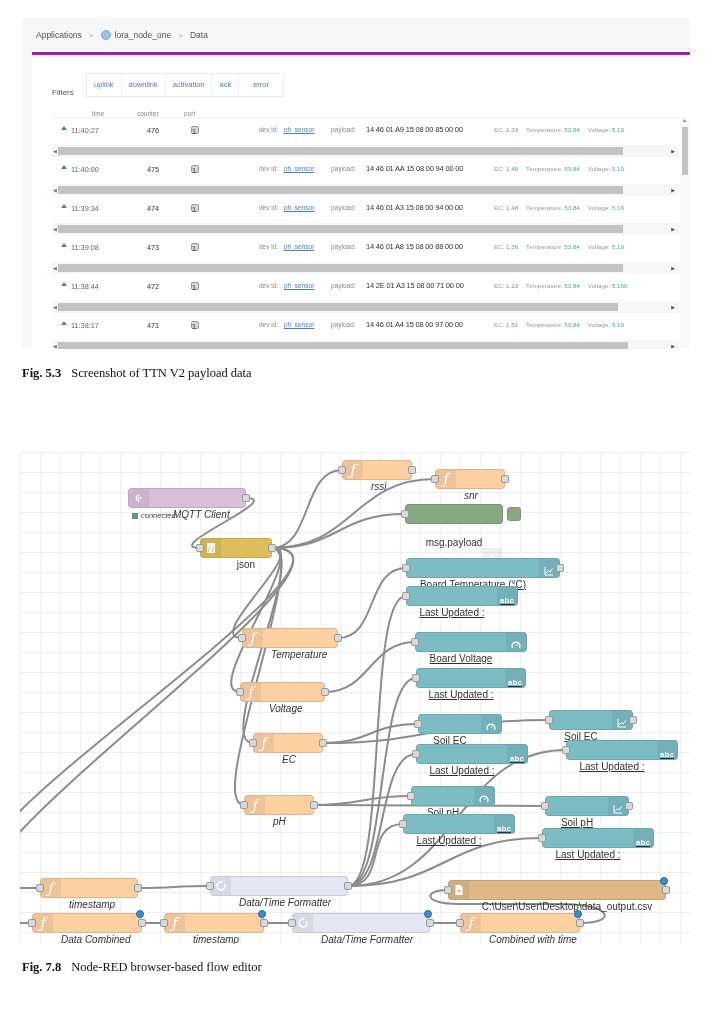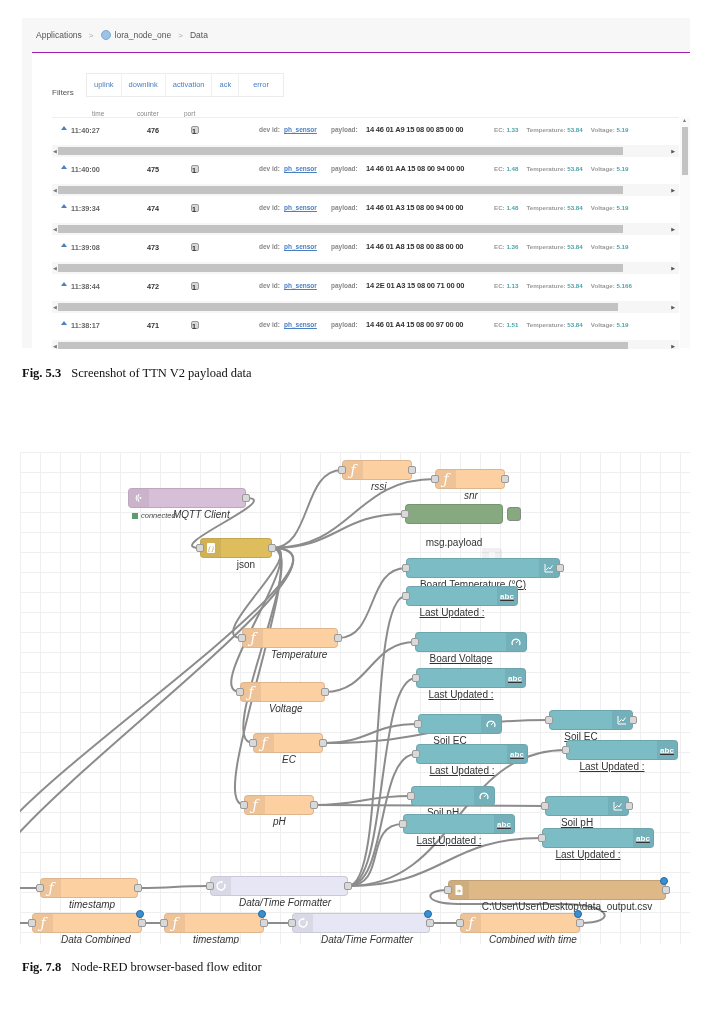--- a/index.html
+++ b/index.html
@@ -1,32 +1,32 @@
 <!DOCTYPE html>
 <html><head>
 <meta charset="utf-8">
 <style>
   html, body { margin: 0; padding: 0; background: #ffffff; }
   body { width: 722px; height: 1024px; position: relative; overflow: hidden; font-family: "Liberation Sans", sans-serif; }
 
   
   #ttn { position: absolute; left: 22px; top: 18px; width: 668px; height: 330px; background: #fff; }
-  .ttn-breadcrumb { position: absolute; left: 0; top: 0; width: 668px; height: 34px; background: #f7f7f7; border-bottom: 1px solid #a21caf; display: flex; align-items: center; font-size: 8.5px; color: #555; }
+  .ttn-breadcrumb { position: absolute; left: 0; top: 0; width: 668px; height: 34px; background: #f7f7f7; border-bottom: 3px solid #a21caf; display: flex; align-items: center; font-size: 8.5px; color: #555; }
   .ttn-breadcrumb .crumb { margin-left: 14px; }
   .ttn-breadcrumb .sep { margin: 0 7px; color: #aaa; font-size: 8px; }
   .ttn-breadcrumb .app-icon { display: inline-block; width: 8px; height: 8px; border-radius: 50%; background: #9cc3e6; border: 1px solid #7aa9d6; margin-right: 4px; vertical-align: -1px; }
   .ttn-left-gutter { position: absolute; left: 0; top: 34px; width: 10px; height: 296px; background: #f7f7f7; }
   .filters-label { position: absolute; left: 30px; top: 70px; font-size: 8px; color: #555; }
   .filter-tabs { position: absolute; left: 64px; top: 55px; height: 22px; display: flex; border: 1px solid #ececec; background: #fff; }
   .filter-tab { font-size: 7.5px; color: #4a7fc1; padding: 0 7px; line-height: 22px; border-right: 1px solid #f0f0f0; }
   .filter-tab:last-child { border-right: none; padding: 0 14px; }
   .col-headers { position: absolute; left: 70px; top: 92px; font-size: 6.5px; color: #888; }
   .col-headers span { position: absolute; white-space: nowrap; }
   .ttn-list { position: absolute; left: 30px; top: 99px; width: 627px; height: 231px; overflow: hidden; border-top: 1px solid #eee; }
-  .msg-row { height: 27px; position: relative; background: #fff; font-size: 7.3px; color: #444; white-space: nowrap; font-weight: bold; }
+  .msg-row { height: 27px; position: relative; background: #fff; font-size: 7.3px; color: #444; white-space: nowrap; }
   .msg-row .caret { position: absolute; left: 9px; top: 8px; width: 0; height: 0; border-left: 3px solid transparent; border-right: 3px solid transparent; border-bottom: 4px solid #4a7fc1; }
   .msg-row .time { position: absolute; left: 19px; top: 8px; color: #666; }
   .msg-row .counter { position: absolute; left: 95px; top: 8px; color: #333; }
   .msg-row .port { position: absolute; left: 139px; top: 8px; color: #333; }
   .msg-row .devid-label { position: absolute; left: 207px; top: 8px; color: #888; font-size: 6.5px; }
   .msg-row .devid { position: absolute; left: 232px; top: 8px; color: #4a7fc1; text-decoration: underline; font-size: 6.5px; }
   .msg-row .payload-label { position: absolute; left: 279px; top: 8px; color: #888; font-size: 6.5px; }
   .msg-row .payload { position: absolute; left: 314px; top: 7px; color: #333; font-size: 7.5px; letter-spacing: -0.2px; }
   .msg-row .fields { position: absolute; left: 442px; top: 8px; font-size: 6.2px; color: #999; }
   .msg-row .fields .v { color: #4aa3a8; }
@@ -43,21 +43,21 @@
   .caption b { font-weight: bold; margin-right: 10px; }
 
   
   #nodered { position: absolute; left: 20px; top: 452px; width: 670px; height: 492px; overflow: hidden;
     background-color: #ffffff;
     background-image: linear-gradient(#efefef 1px, transparent 1px), linear-gradient(90deg, #efefef 1px, transparent 1px);
     background-size: 20px 20px; }
   #wires { position: absolute; left: 0; top: 0; width: 670px; height: 492px; }
   .node { position: absolute; height: 20px; border-radius: 4px; border: 1px solid rgba(0,0,0,0.12); box-sizing: border-box; display: flex; align-items: center; font-size: 10px; color: #333; }
   .node .ico { width: 20px; height: 100%; display: flex; align-items: center; justify-content: center; background: rgba(0,0,0,0.06); color: #fff; font-family: "DejaVu Serif", serif; font-style: italic; font-size: 13px; border-radius: 3px 0 0 3px; flex: 0 0 auto; }
-  .node .ico-r { width: 20px; height: 100%; display: flex; align-items: center; justify-content: center; background: rgba(0,0,0,0.06); color: #fff; font-size: 8px; font-weight: bold; border-radius: 0 3px 3px 0; flex: 0 0 auto; margin-left: auto; }
+  .node .ico-r { width: 20px; height: 100%; display: flex; align-items: flex-end; justify-content: center; background: rgba(0,0,0,0.06); color: #fff; font-size: 8px; font-weight: bold; border-radius: 0 3px 3px 0; flex: 0 0 auto; margin-left: auto; }
   .node .lbl { padding: 0 8px; white-space: nowrap; flex: 1 1 auto; margin-top: 32px; }
   .node .lbl.it { font-style: italic; }
   .node .lbl.center { text-align: center; }
   .port { position: absolute; top: 5px; width: 8px; height: 8px; background: #d9d9d9; border: 1px solid #999; border-radius: 2px; box-sizing: border-box; }
   .port.in { left: -5px; }
   .port.out { right: -5px; }
   .changed { position: absolute; right: -3px; top: -4px; width: 6px; height: 6px; border-radius: 50%; background: #3b8fd0; border: 1px solid #1e6aa8; }
   .n-func { background: #fdd0a2; }
   .n-mqtt { background: #d8bfd8; gap: 16px; }
   .n-json { background: #debd5c; }

